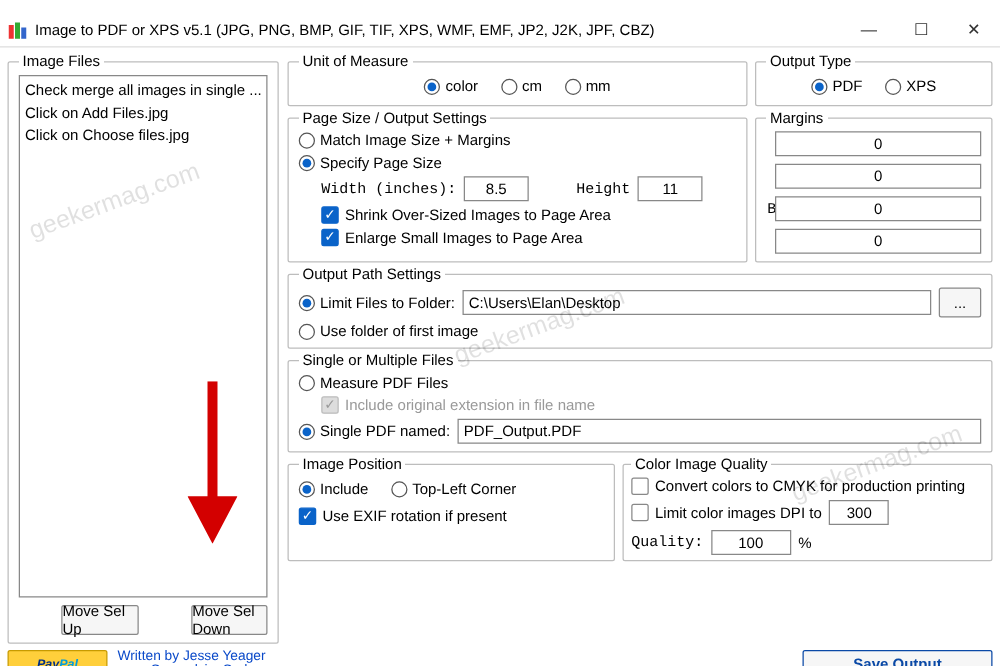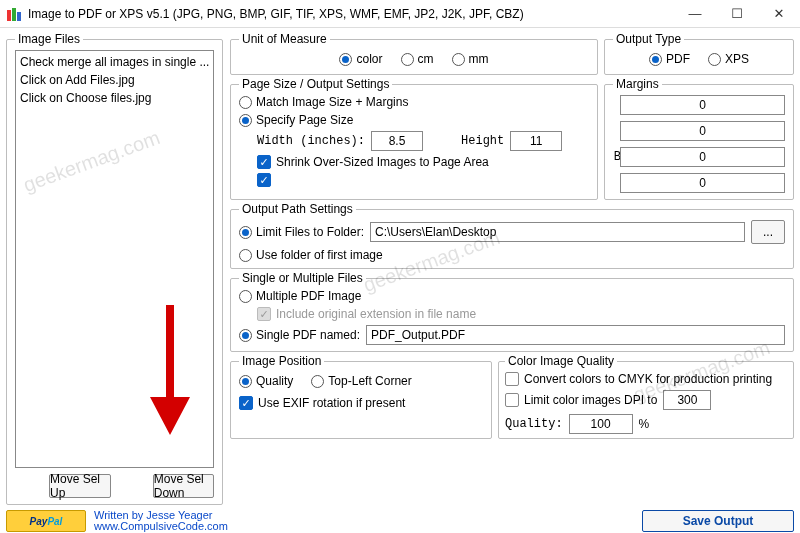--- a/index.html
+++ b/index.html
@@ -1,18 +1,18 @@
 <!DOCTYPE html>
 <html><head>
 <meta charset="utf-8">
 <style>
   * { box-sizing: border-box; font-family: "Segoe UI", Tahoma, Arial, sans-serif; }
   body { margin:0; padding:0; width:800px; height:533px; background:#fff; font-size:12px; color:#000; position:relative; overflow:hidden; }
   
-  .titlebar { height:28px; display:flex; align-items:center; padding-left:6px; background:#fff; border-bottom:1px solid #ddd; }
+  .titlebar { height:28px; display:flex; align-items:center; padding-left:6px; background:#fff; border-bottom:1px solid #ddd;margin-top:10px; }
   .titlebar .app-icon { width:16px; height:16px; margin-right:6px; }
   .titlebar .title-text { flex:1; font-size:12px; }
   .titlebar .win-controls { display:flex; }
   .win-btn { width:42px; height:28px; display:flex; align-items:center; justify-content:center; font-size:13px; color:#333; }
 
   .body-row { display:flex; height:calc(533px - 28px - 24px); }
   .left-panel { width:228px; padding:4px 6px 4px 6px; display:flex; flex-direction:column; }
   .right-panel { flex:1; padding:4px 6px 4px 2px; display:flex; flex-direction:column; gap:2px; }
 
   fieldset { border:1px solid #bdbdbd; border-radius:2px; padding:4px 8px 6px 8px; margin:0; }
@@ -155,20 +155,21 @@
             <span style="width:26px;"></span>
             <span class="label-sm">Height</span>
             <input class="text-input" style="width: 52px;" value="11">
           </div>
           <label class="check indent">
               <span class="check-ind">✓</span>
               <span>Shrink Over-Sized Images to Page Area</span>
             </label>
           <label class="check indent">
               <span class="check-ind">✓</span>
+              <span>Enlarge Small Images to Page Area</span>
             </label>
         </div>
       </fieldset>
       <fieldset style="width:190px;">
         <legend>Margins</legend>
         <div class="margins-grid">
           <span class="label-sm">Top (inches):</span>
           <input class="text-input" value="0" style="">
           <span class="label-sm">Left (inches):</span>
           <input class="text-input" value="0" style="">
@@ -196,21 +197,21 @@
             <span>Use folder of first image</span>
           </label>
       </div>
     </fieldset>
 
     <fieldset>
       <legend>Single or Multiple Files</legend>
       <div class="settings-col">
         <label class="radio">
             <span class="radio-ind"></span>
-            <span>Multiple PDF Image</span>
+            <span>Measure PDF Files</span>
           </label>
         <label class="check indent disabled">
             <span class="check-ind dis">✓</span>
             <span>Include original extension in file name</span>
           </label>
         <div class="row">
           <label class="radio">
               <span class="radio-ind on"></span>
               <span>Single PDF named:</span>
             </label>
@@ -218,21 +219,21 @@
         </div>
       </div>
     </fieldset>
 
     <div class="bottom-flex">
       <fieldset style="flex:0 0 262px;">
         <legend>Image Position</legend>
         <div class="radio-row">
           <label class="radio">
               <span class="radio-ind on"></span>
-              <span>Quality</span>
+              <span>Include</span>
             </label>
           <label class="radio">
               <span class="radio-ind"></span>
               <span>Top-Left Corner</span>
             </label>
         </div>
         <label class="check" style="margin-top:6px;">
             <span class="check-ind">✓</span>
             <span>Use EXIF rotation if present</span>
           </label>

